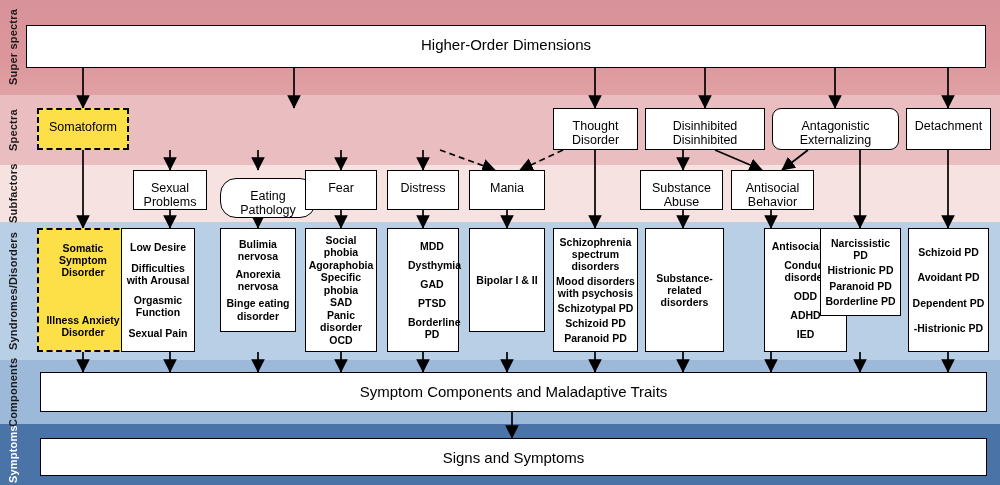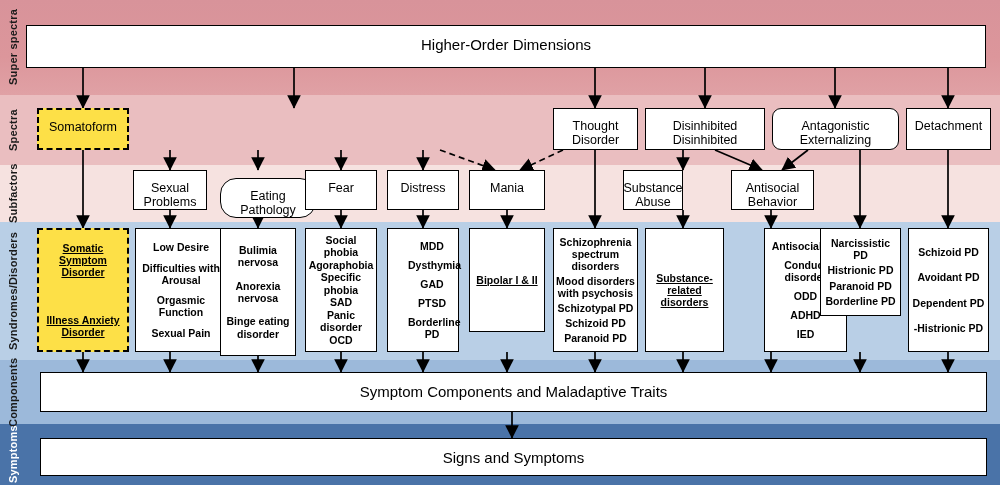--- a/index.html
+++ b/index.html
@@ -51,21 +51,21 @@
     line-height:1.15;
     padding:10px 3px;
   }
   .box.dashed{border:2px dashed #000000;background:#fde047;}
   .box.wide{font-size:15px;}
   .box.spectra{font-size:12.5px;}
   .box.subfactor{font-size:12.5px;}
   .box.syndrome{font-weight:600;font-size:10.5px;justify-content:space-evenly;padding:4px 2px;}
   .box.syndrome span{display:block;width:100%;}
   .box.syndrome.center{justify-content:center;}
-  .box.syndrome.center span{margin:8px;text-decoration:underline;}
+  .box.syndrome.center span{margin:8px;}
   svg.overlay{position:absolute;left:0;top:0;width:1000px;height:485px;overflow:visible;pointer-events:none;}
 </style>
 </head>
 <body>
 
 <div id="canvas">
 
   <div class="band band-superspectra"></div>
   <div class="band band-spectra"></div>
   <div class="band band-subfactors"></div>
@@ -176,41 +176,41 @@
   </div>
   <div class="box subfactor" style="left:305px;top:170px;width:72px;height:40px;">
     <span>Fear</span>
   </div>
   <div class="box subfactor" style="left:387px;top:170px;width:72px;height:40px;">
     <span>Distress</span>
   </div>
   <div class="box subfactor" style="left:469px;top:170px;width:76px;height:40px;">
     <span>Mania</span>
   </div>
-  <div class="box subfactor" style="left:623px;top:170px;width:60px;height:40px;">
+  <div class="box subfactor" style="left:640px;top:170px;width:83px;height:40px;">
     <span>Substance Abuse</span>
   </div>
   <div class="box subfactor" style="left:731px;top:170px;width:83px;height:40px;">
     <span>Antisocial Behavior</span>
   </div>
 
   <div class="box syndrome center dashed" style="left:37px;top:228px;width:92px;height:124px;">
     <span>Somatic Symptom Disorder</span>
     <span style="height:8px;"></span>
     <span>Illness Anxiety Disorder</span>
   </div>
 
-  <div class="box syndrome" style="left:135px;top:228px;width:92px;height:124px;">
+  <div class="box syndrome" style="left:121px;top:228px;width:74px;height:124px;">
     <span>Low Desire</span>
     <span>Difficulties with Arousal</span>
     <span>Orgasmic Function</span>
     <span>Sexual Pain</span>
   </div>
 
-  <div class="box syndrome" style="left:220px;top:228px;width:76px;height:128px;">
+  <div class="box syndrome" style="left:220px;top:228px;width:76px;height:104px;">
     <span>Bulimia nervosa</span>
     <span>Anorexia nervosa</span>
     <span>Binge eating disorder</span>
   </div>
 
   <div class="box syndrome" style="left:305px;top:228px;width:72px;height:124px;">
     <span>Social phobia</span>
     <span>Agoraphobia</span>
     <span>Specific phobia</span>
     <span>SAD</span>

